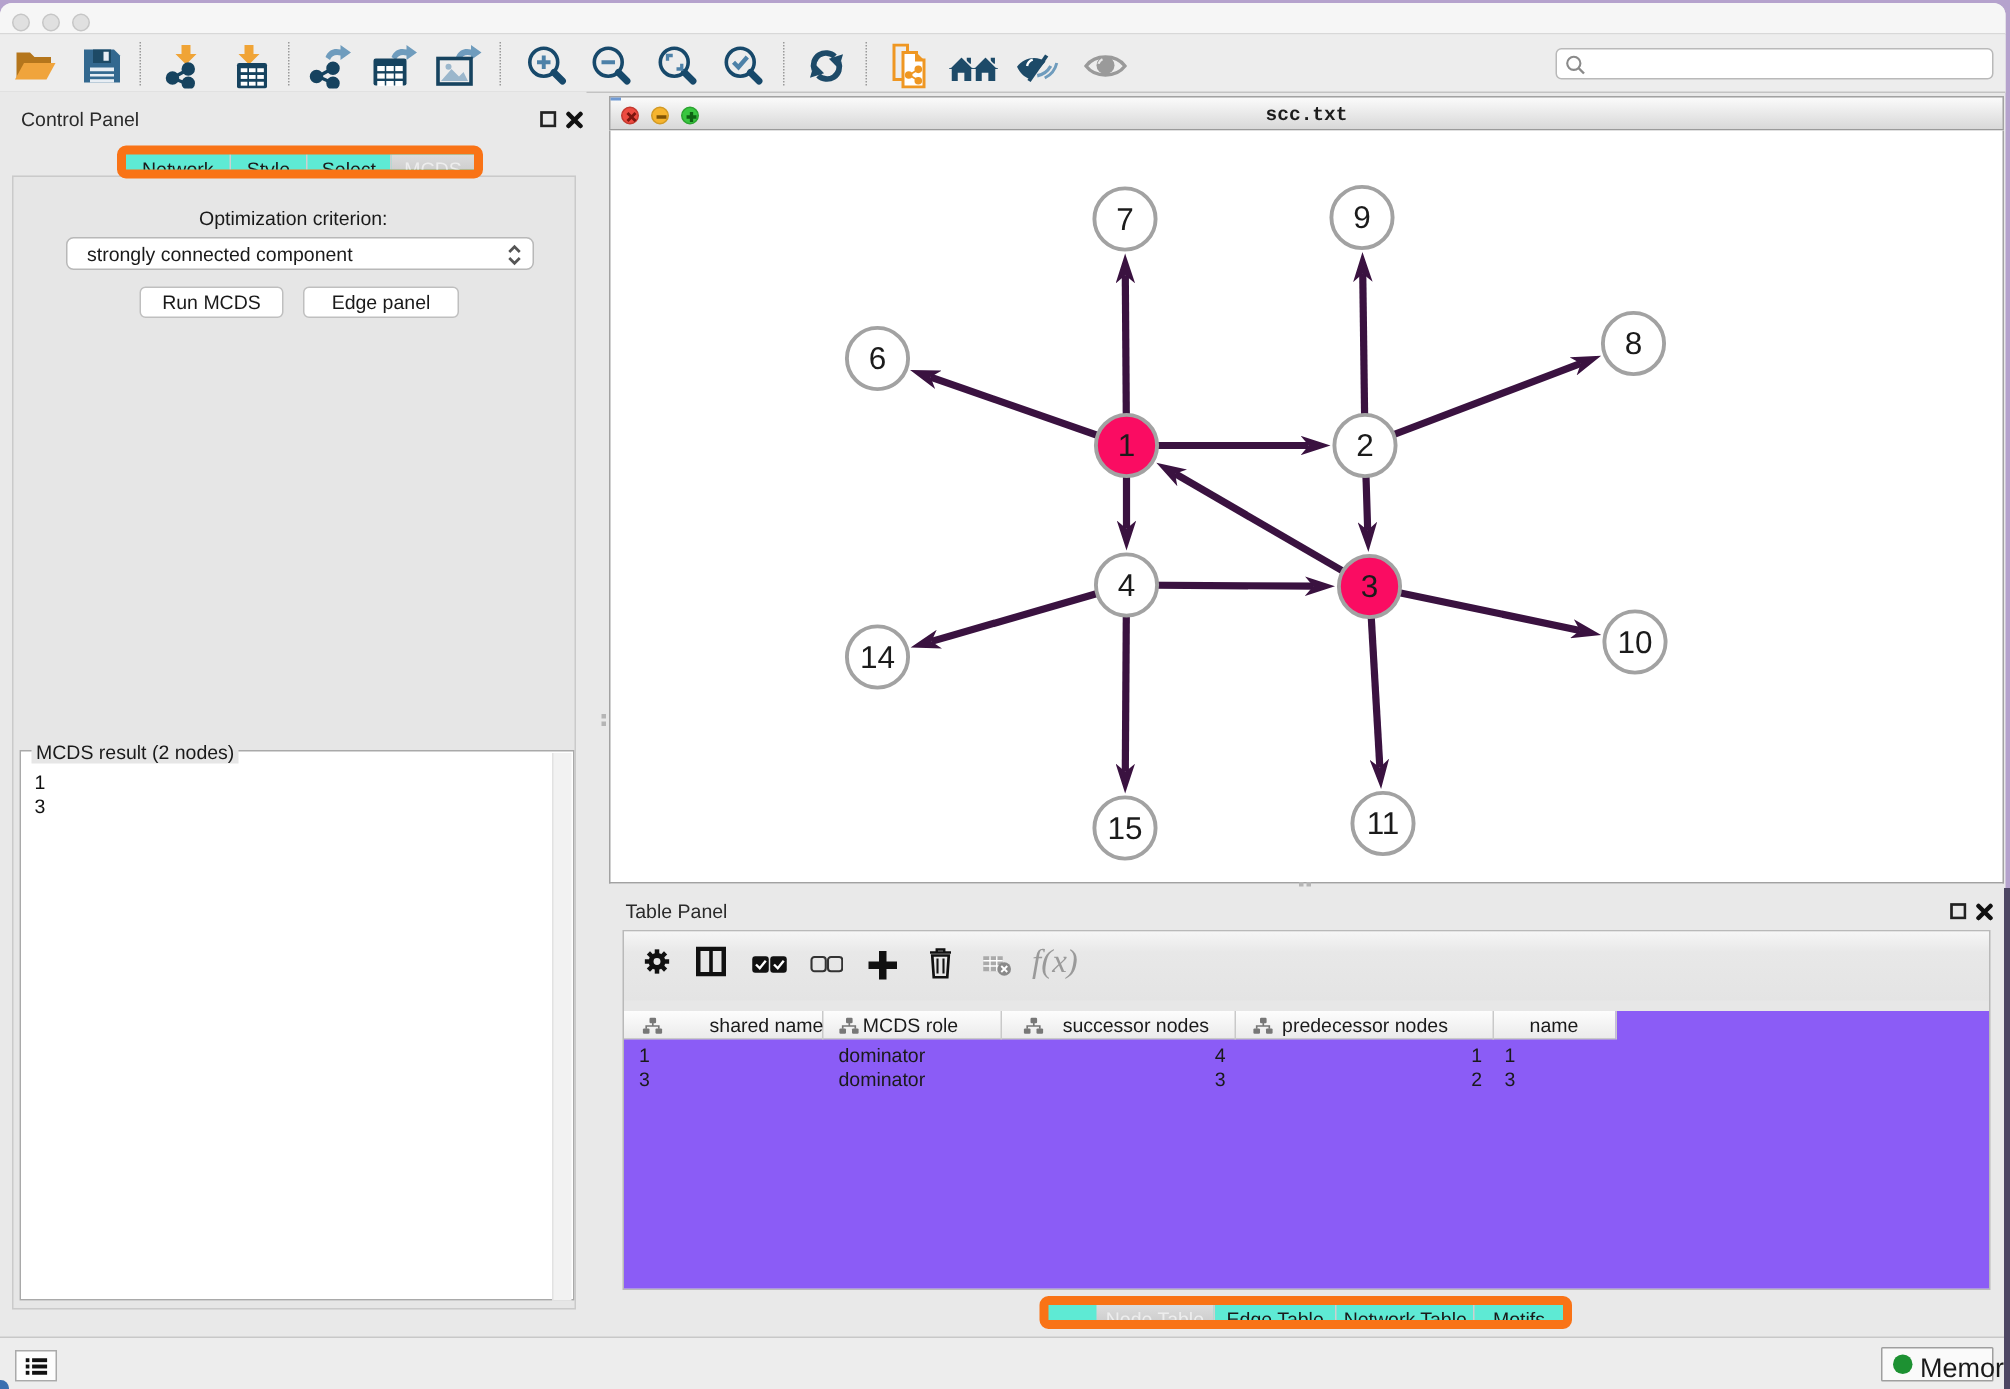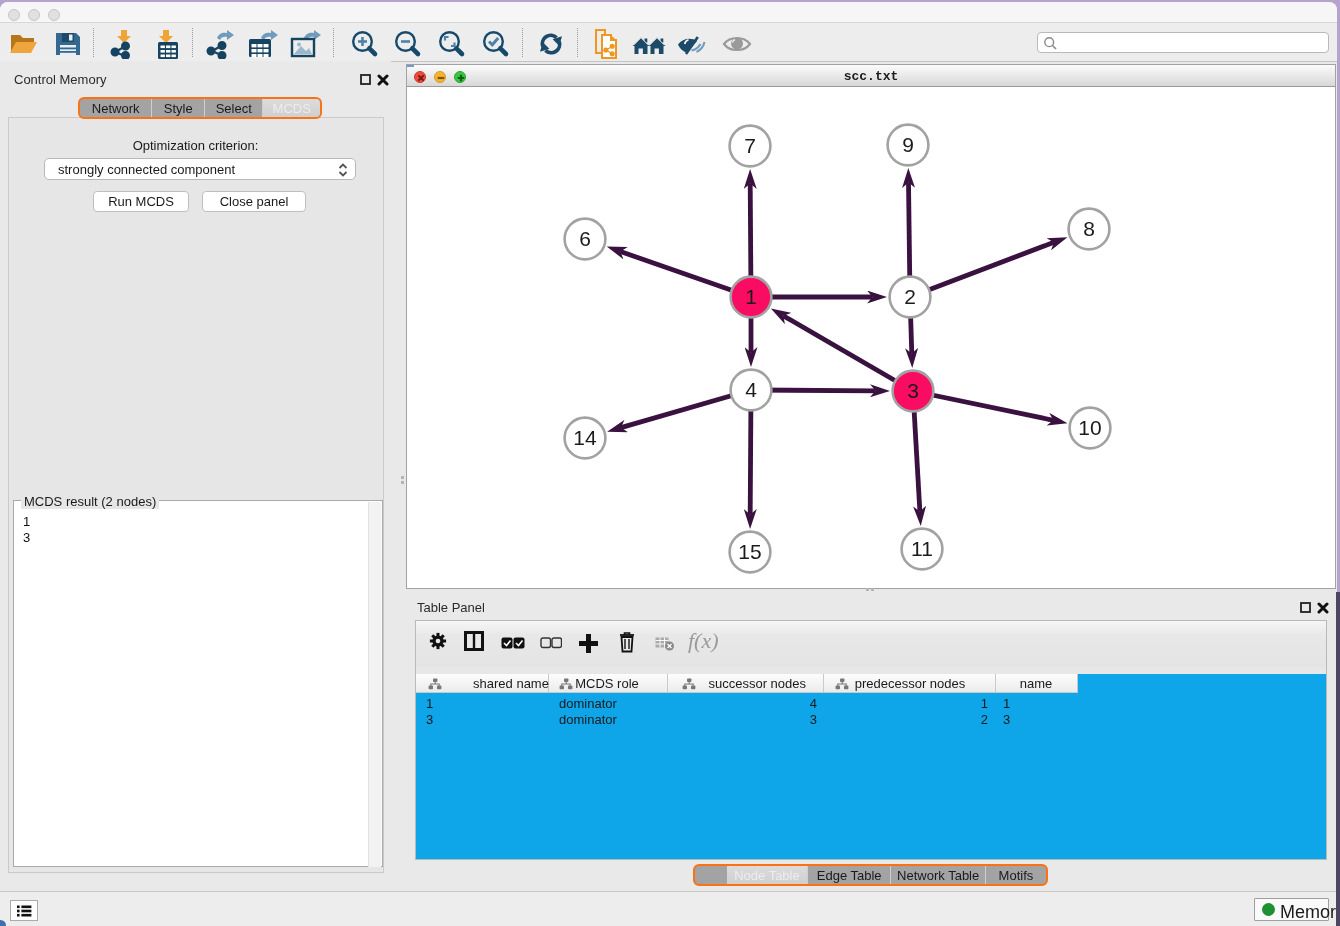--- a/index.html
+++ b/index.html
@@ -12,40 +12,40 @@
   #wintitle { position:absolute; top:3px; left:0; width:100%; text-align:center; font-size:13px; color:#b2b2b2; }
   
   #toolbar { position:absolute; left:0; top:21px; width:100%; height:39px; background:#ededed; border-bottom:1px solid #c3c3c3; }
   .tsep { position:absolute; top:5px; height:29px; width:0; border-left:1px dotted #9a9a9a; }
   .ticon { position:absolute; top:6px; }
   #searchbox { position:absolute; left:1037px; top:9px; width:292px; height:21px; background:#fff; border:1px solid #b9b9b9; border-radius:4px; }
   
   #cpanel { position:absolute; left:0; top:59px; width:391px; height:830px; background:#e9e9e9; }
   .phead { font-size:13px; color:#2a2a2a; }
   #cp-body { position:absolute; left:8px; top:56px; width:376px; height:756px; background:#e6e6e6; border:1px solid #cacaca; }
-  .seg { position:absolute; background:#a3a3a3; border:2px solid #f97316; border-radius:6px; display:flex; overflow:hidden; }
+  .seg { position:absolute; background:#5eead4; border:6px solid #f97316; border-radius:6px; display:flex; overflow:hidden; }
   .seg > div { font-size:13px; color:#1a1a1a; text-align:center; line-height:20px; border-right:1px solid #cfcfcf; }
   .seg > div:last-child { border-right:none; }
   .seg .sel { background:linear-gradient(#dcdcdc,#cfcfcf); color:#ededed; }
   .btn { position:absolute; background:#fff; border:1px solid #bfbfbf; border-radius:4px; font-size:13px; color:#1a1a1a; text-align:center; }
   
   #mcdsbox { position:absolute; left:13px; top:439px; width:370px; height:367px; background:#fff; border:1px solid #a9a9a9; }
   #mcdslegend { position:absolute; left:7px; top:-7px; background:#e6e6e6; padding:0 3px; font-size:13px; color:#1a1a1a; }
   #mcdsscroll { position:absolute; right:1px; top:1px; width:13px; height:365px; background:#f2f2f2; border-left:1px solid #e2e2e2; }
   
   #netwin { position:absolute; left:406px; top:62px; width:930px; height:526px; }
   #nettitle { position:absolute; left:0; top:0; width:100%; height:23px; background:linear-gradient(#fbfbfb,#d8d8d8); border:1px solid #a2a2a2; border-bottom:1px solid #9a9a9a; }
   #netcanvas { position:absolute; left:0; top:23px; width:100%; height:502px; background:#fff; border:1px solid #a2a2a2; border-top:none; }
   #netcanvas svg { display:block; }
   .light { position:absolute; top:6px; width:12px; height:12px; border-radius:50%; }
   
   #tpanel { position:absolute; left:406px; top:593px; width:930px; height:292px; }
   #tp-inner { position:absolute; left:9px; top:25px; width:912px; height:240px; background:#e7e7e7; border:1px solid #b9b9b9; }
   #tp-toolbar { position:absolute; left:0; top:0; width:100%; height:46px; background:linear-gradient(#f6f6f6,#e8e8e8 30%,#e4e4e4); }
-  #tp-table { position:absolute; left:0px; top:53px; width:910px; height:185px; background:#0ea5e9; }
+  #tp-table { position:absolute; left:0px; top:53px; width:910px; height:185px; background:#8b5cf6; }
   #tp-header { position:absolute; left:0; top:0; width:661px; height:19px; background:linear-gradient(#fdfdfd,#ebebeb); border-bottom:1px solid #c9c9c9; }
   .hsep { position:absolute; top:0; height:19px; width:0; border-left:1px solid #c9c9c9; }
   .htext { position:absolute; top:2px; font-size:13px; color:#1a1a1a; }
   .cell { position:absolute; font-size:13px; color:#1a1a1a; }
   .hicon { position:absolute; top:4px; }
   
   #statusbar { position:absolute; left:0; top:889px; width:100%; height:35px; background:#ededed; border-top:1px solid #c8c8c8; }
 </style>
 </head>
 <body>
@@ -219,21 +219,21 @@
       <path d="M13 10.5 A 5 5 0 0 0 10.3 13.5" fill="none" stroke="#e9e9e9" stroke-width="1.6"></path>
     </svg>
     <div id="searchbox">
       <svg style="position:absolute;left:5px;top:3px;" width="15" height="15" viewBox="0 0 15 15">
         <circle cx="6.2" cy="6.2" r="4.4" fill="none" stroke="#8a8a8a" stroke-width="1.4"></circle>
         <line x1="9.5" y1="9.5" x2="13" y2="13" stroke="#8a8a8a" stroke-width="1.6"></line>
       </svg>
     </div>
   </div>
   <div id="cpanel">
-    <div class="phead" style="position:absolute;left:14px;top:11px;">Control Memory</div>
+    <div class="phead" style="position:absolute;left:14px;top:11px;">Control Panel</div>
     <svg style="position:absolute;left:360px;top:13px;" width="11" height="11" viewBox="0 0 11 11">
         <rect x="1" y="1" width="9" height="9" fill="none" stroke="#222" stroke-width="1.8"></rect>
       </svg>
     <svg style="position:absolute;left:377px;top:13px;" width="12" height="12" viewBox="0 0 12 12">
         <path d="M2 2 L10 10 M10 2 L2 10" stroke="#111" stroke-width="3" stroke-linecap="round"></path>
       </svg>
     <div id="cp-body"></div>
     <div class="seg" style="left:78px;top:36px;width:244px;height:22px;">
       <div style="width:73px;">Network</div>
       <div style="width:53px;">Style</div>
@@ -242,21 +242,21 @@
     </div>
     <div style="position:absolute;left:0;top:77px;width:391px;text-align:center;font-size:13px;color:#1a1a1a;">Optimization criterion:</div>
     <div style="position:absolute;left:44px;top:97px;width:312px;height:22px;background:#fff;border:1px solid #b8b8b8;border-radius:5px;">
       <div style="position:absolute;left:13px;top:3px;font-size:13px;color:#1a1a1a;">strongly connected component</div>
       <svg style="position:absolute;right:7px;top:3px;" width="10" height="16" viewBox="0 0 10 16">
         <path d="M1.5 6 L5 2.5 L8.5 6" fill="none" stroke="#555" stroke-width="1.8"></path>
         <path d="M1.5 10 L5 13.5 L8.5 10" fill="none" stroke="#555" stroke-width="1.8"></path>
       </svg>
     </div>
     <div class="btn" style="left:93px;top:130px;width:96px;height:21px;line-height:19px;">Run MCDS</div>
-    <div class="btn" style="left:202px;top:130px;width:104px;height:21px;line-height:19px;">Close panel</div>
+    <div class="btn" style="left:202px;top:130px;width:104px;height:21px;line-height:19px;">Edge panel</div>
     <div id="mcdsbox">
       <div id="mcdslegend">MCDS result (2 nodes)</div>
       <div style="position:absolute;left:9px;top:13px;font-size:13px;color:#111;line-height:16px;">1<br>3</div>
       <div id="mcdsscroll"></div>
     </div>
   </div>
 
   <div style="position:absolute;left:401px;top:474px;width:3px;height:3px;background:#b5b5b5;"></div>
   <div style="position:absolute;left:401px;top:479px;width:3px;height:3px;background:#b5b5b5;"></div>
   <div id="netwin">

